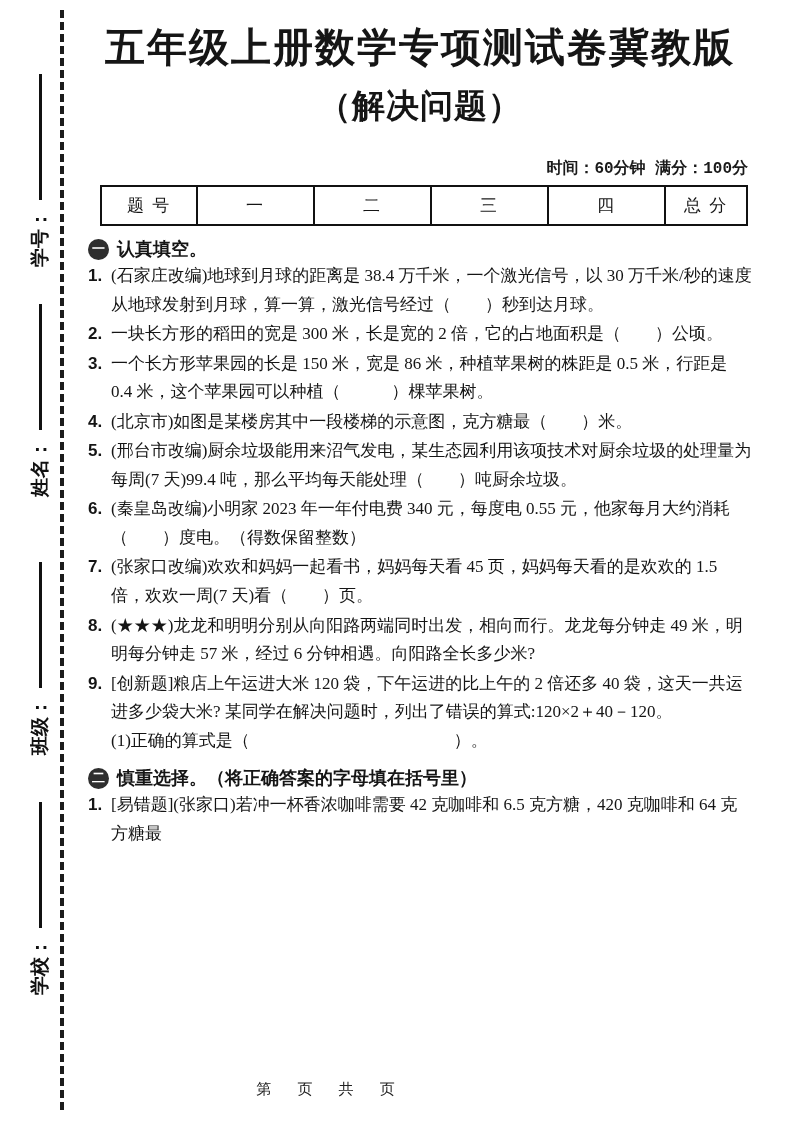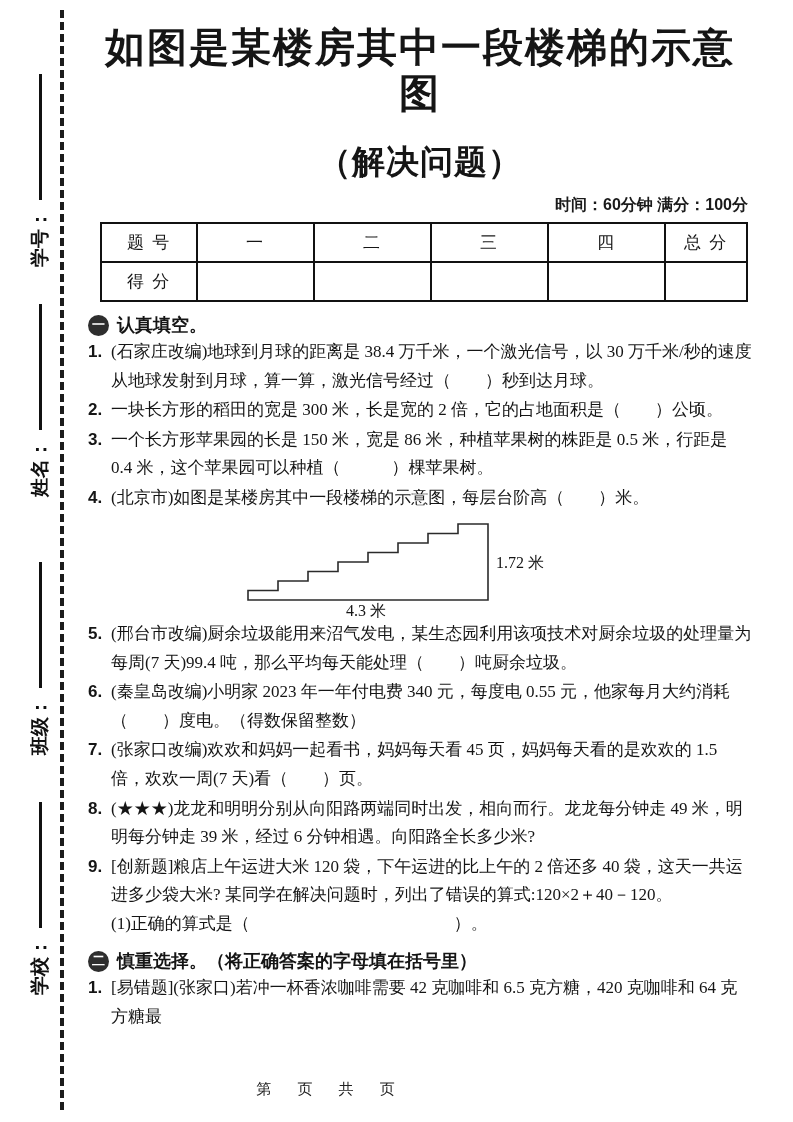--- a/index.html
+++ b/index.html
@@ -28,27 +28,27 @@
 
   
   .content { position:absolute; left:88px; top:0; width:664px; }
 
   .page-title {
     margin-top:24px; text-align:center;
     font-family:"Liberation Sans", sans-serif;
     font-size:40px; font-weight:bold; letter-spacing:2px; line-height:1.15;
   }
   .page-subtitle {
-    margin-top:24px; text-align:center;
+    margin-top:14px; text-align:center;
     font-family:"Liberation Sans", sans-serif;
     font-size:33px; font-weight:bold; letter-spacing:1px;
   }
   .meta-line {
-    margin-top:10px; text-align:right; padding-right:4px;
-    font-family:Liberation Sans, sans-serif;
+    margin-top:29px; text-align:right; padding-right:4px;
+    font-family:Liberation Mono, monospace;
     font-size:16px; font-weight:bold; color:#1a1a1a;
   }
 
   table.score-table {
     margin-top:6px; margin-left:12px;
     border-collapse:collapse; table-layout:fixed; width:646px;
   }
   table.score-table td {
     border:2px solid #111; height:39px; text-align:center;
     font-size:17px; letter-spacing:2px; padding:7px;
@@ -100,41 +100,33 @@
   <span class="wline"></span>
 </div>
 <div class="sidebar-item" id="sb-3">
   <span>学校：</span>
   <span class="wline"></span>
 </div>
 <div class="divider-dashed"></div>
 
 <div class="content">
 
-  <div class="page-title">如图是某楼房其中一段楼梯的示意图</div>
+  <div class="page-title">五年级上册数学专项测试卷冀教版</div>
   <div class="page-subtitle">（解决问题）</div>
   <div class="meta-line">时间：60分钟  满分：100分</div>
 
   <table class="score-table">
     <tbody>
         <tr>
       <td class="c0">题 号</td>
       <td class="c1">一</td>
       <td class="c2">二</td>
       <td class="c3">三</td>
       <td class="c4">四</td>
       <td class="c5">总 分</td>
-    </tr>
-    <tr>
-      <td class="c0">得 分</td>
-      <td class="c1"></td>
-      <td class="c2"></td>
-      <td class="c3"></td>
-      <td class="c4"></td>
-      <td class="c5"></td>
     </tr>
   </tbody>
     </table>
 
   <div class="section-header">
     <span class="badge">一</span>
     <span>认真填空。</span>
   </div>
 
   <div class="q">
@@ -147,52 +139,43 @@
     <span class="qtext">一块长方形的稻田的宽是 300 米，长是宽的 2 倍，它的占地面积是（　　）公顷。</span>
   </div>
 
   <div class="q">
     <span class="qnum">3.</span>
     <span class="qtext">一个长方形苹果园的长是 150 米，宽是 86 米，种植苹果树的株距是 0.5 米，行距是 0.4 米，这个苹果园可以种植（　　　）棵苹果树。</span>
   </div>
 
   <div class="q">
     <span class="qnum">4.</span>
-    <span class="qtext">(北京市)如图是某楼房其中一段楼梯的示意图，每层台阶高（　　）米。</span>
+    <span class="qtext">(北京市)如图是某楼房其中一段楼梯的示意图，克方糖最（　　）米。</span>
   </div>
 
-  <div class="stair-wrap">
-    <svg class="stair-svg" width="340" height="104" viewBox="0 0 340 104">
-      <path d="M12 86 L12 76.5 L42 76.5 L42 67 L72 67 L72 57.5 L102 57.5 L102 48
-               L132 48 L132 38.5 L162 38.5 L162 29 L192 29 L192 19.5 L222 19.5 L222 10
-               L252 10 L252 86 Z" fill="none" stroke="#2b2b2b" stroke-width="1.6"></path>
-      <text class="dim-label" x="260" y="54">1.72 米</text>
-      <text class="dim-label" x="110" y="102">4.3 米</text>
-    </svg>
-  </div>
 
   <div class="q">
     <span class="qnum">5.</span>
     <span class="qtext">(邢台市改编)厨余垃圾能用来沼气发电，某生态园利用该项技术对厨余垃圾的处理量为每周(7 天)99.4 吨，那么平均每天能处理（　　）吨厨余垃圾。</span>
   </div>
 
   <div class="q">
     <span class="qnum">6.</span>
     <span class="qtext">(秦皇岛改编)小明家 2023 年一年付电费 340 元，每度电 0.55 元，他家每月大约消耗（　　）度电。（得数保留整数）</span>
   </div>
 
   <div class="q">
     <span class="qnum">7.</span>
     <span class="qtext">(张家口改编)欢欢和妈妈一起看书，妈妈每天看 45 页，妈妈每天看的是欢欢的 1.5 倍，欢欢一周(7 天)看（　　）页。</span>
   </div>
 
   <div class="q">
     <span class="qnum">8.</span>
     <span class="qtext">
-      <div class="qsub">(★★★)龙龙和明明分别从向阳路两端同时出发，相向而行。龙龙每分钟走 49 米，明明每分钟走 39 米，经过 6 分钟相遇。向阳路全长多少米?</div>
+      <div class="qsub">(★★★)龙龙和明明分别从向阳路两端同时出发，相向而行。龙龙每分钟走 49 米，明明每分钟走 57 米，经过 6 分钟相遇。向阳路全长多少米?</div>
     </span>
   </div>
 
   <div class="q">
     <span class="qnum">9.</span>
     <span class="qtext">
       <div class="qsub">[创新题]粮店上午运进大米 120 袋，下午运进的比上午的 2 倍还多 40 袋，这天一共运进多少袋大米? 某同学在解决问题时，列出了错误的算式:120×2＋40－120。</div>
       <div class="qsub">(1)正确的算式是（　　　　　　　　　　　　）。</div>
     </span>
   </div>

